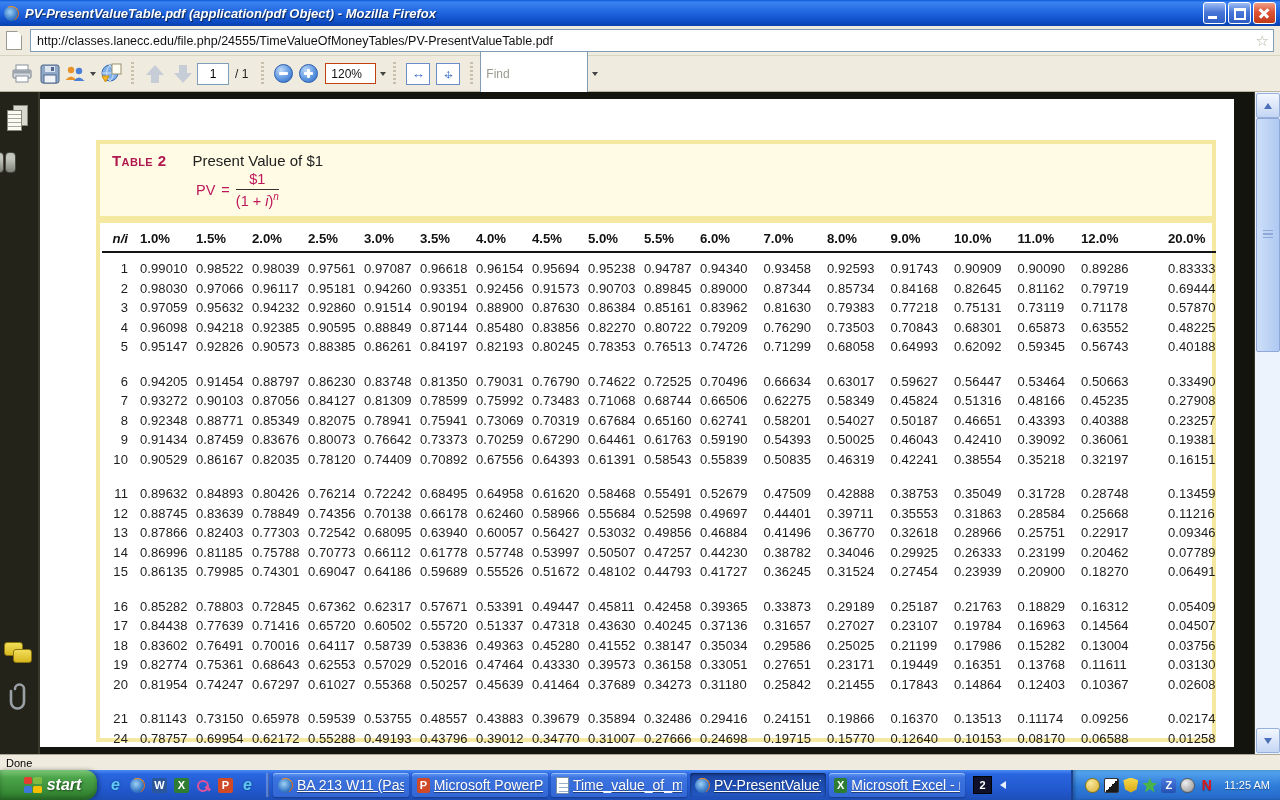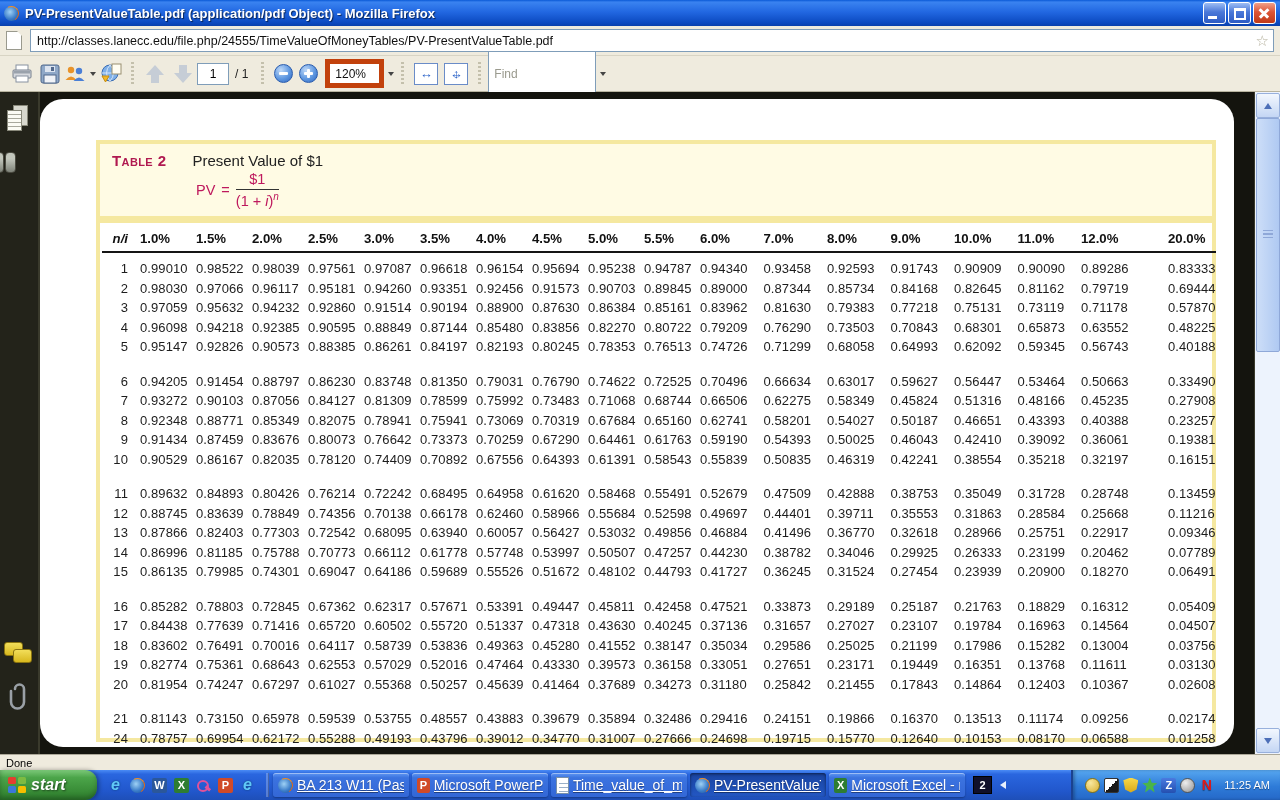--- a/index.html
+++ b/index.html
@@ -4,21 +4,21 @@
 <style>
   html,body{margin:0;padding:0;background:#444;}
   .screen{position:relative;width:1280px;height:800px;overflow:hidden;
     font-family:"Liberation Sans",sans-serif;background:#ECE9D8;}
 
   
   .titlebar{position:absolute;left:0;top:0;width:1280px;height:26px;
     background:linear-gradient(180deg,#0A59D6 0%,#3A83F0 8%,#2268E2 45%,#0B49C0 88%,#0940AC 100%);
     display:flex;align-items:center;padding:0 4px;box-sizing:border-box;}
   .titlebar .title{color:#fff;font-weight:bold;font-size:13px;margin-left:6px;
-    text-shadow:1px 1px 1px rgba(0,0,0,.6);white-space:nowrap;}
+    text-shadow:1px 1px 1px rgba(0,0,0,.6);white-space:nowrap;font-style:italic;}
   .winbtns{margin-left:auto;display:flex;gap:2px;}
   .winbtn{width:21px;height:20px;border-radius:3px;border:1px solid #fff;
     background:linear-gradient(180deg,#9DBDF4,#4A78D8 45%,#2C5BC4);position:relative;}
   .winbtn.close{background:linear-gradient(180deg,#F0A088,#DD5536 45%,#C03A18);}
   .winbtn.min::after{content:"";position:absolute;left:4px;bottom:4px;width:9px;height:3px;background:#fff;}
   .winbtn.restore::after{content:"";position:absolute;left:5px;top:5px;width:8px;height:7px;
     border:2px solid #fff;border-top-width:3px;}
   .winbtn.close::before,.winbtn.close::after{content:"";position:absolute;left:4px;top:9px;width:12px;height:2.6px;background:#fff;}
   .winbtn.close::before{transform:rotate(45deg);}
   .winbtn.close::after{transform:rotate(-45deg);}
@@ -54,21 +54,21 @@
   .navarrow.up .stem{position:absolute;left:7px;top:12px;width:8px;height:8px;background:#C6CDD6;}
   .navarrow.down .head{bottom:2px;border-top:10px solid #C6CDD6;}
   .navarrow.down .stem{position:absolute;left:7px;top:2px;width:8px;height:8px;background:#C6CDD6;}
   .pageinput{width:26px;height:18px;border:1px solid #7F9DB9;font-size:12px;text-align:center;
     font-family:"Liberation Sans",sans-serif;}
   .pagetotal{font-size:12px;color:#222;margin:0 6px 0 6px;}
   .zbtn{width:17px;height:17px;border-radius:50%;border:1px solid #2A5CAE;position:relative;margin:0 3px;
     background:radial-gradient(circle at 35% 30%,#BFD9F8,#5E97E0 55%,#2E66C0);}
   .zbtn::before{content:"";position:absolute;left:4px;right:4px;top:7px;height:2.5px;background:#fff;border-radius:1px;}
   .zbtn.plus::after{content:"";position:absolute;top:4px;bottom:4px;left:7px;width:2.5px;background:#fff;border-radius:1px;}
-  .zoombox{width:44px;height:19px;background:#fff;border:5px solid #c2410c;font-size:12px;color:#111;
+  .zoombox{width:44px;height:19px;background:#fff;border:1px solid #c2410c;font-size:12px;color:#111;
     display:flex;align-items:center;padding-left:5px;margin-left:4px;}
   .fitbtn{width:22px;height:20px;background:#fff;border:1px solid #6A8CC8;color:#2A62C8;position:relative;
     display:flex;align-items:center;justify-content:center;font-size:13px;font-weight:bold;margin:0 3px;}
   .fitbtn.width::before{content:"\2194";}
   .fitbtn.page::before{content:"\2194";position:absolute;}
   .fitbtn.page::after{content:"\2195";position:absolute;}
   .findbox{width:100px;height:19px;background:#fff;border:1px solid #7F9DB9;display:flex;align-items:center;padding:12px 3px;}
   .findbox input{border:none;outline:none;width:100%;font-size:12px;color:#333;font-family:"Liberation Sans",sans-serif;}
   .findbox input::placeholder{color:#9a9a8e;}
 
@@ -81,21 +81,21 @@
   .ic-pages::after{content:"";position:absolute;left:0;top:5px;width:13px;height:19px;border:1px solid #88887A;
     background:repeating-linear-gradient(180deg,#FBFBF4 0 3px,#A8A89C 3px 4px);}
   .ic-binoculars{width:26px;height:22px;position:relative;}
   .ic-binoculars::before,.ic-binoculars::after{content:"";position:absolute;top:0;width:11px;height:21px;border-radius:4px;
     background:linear-gradient(180deg,#C2C6BC 0 30%,#7E8278);border:1px solid #4a4a40;box-sizing:border-box;}
   .ic-binoculars::before{left:0;} .ic-binoculars::after{right:1px;}
   .ic-comments{width:30px;height:26px;position:relative;}
   .ic-comments::before,.ic-comments::after{content:"";position:absolute;width:17px;height:12px;border-radius:3px;
     background:linear-gradient(180deg,#F2DE5A,#D8B81E);border:1px solid #8a7410;}
   .ic-comments::before{left:0;top:2px;} .ic-comments::after{left:9px;top:9px;}
-  .page-surface{position:absolute;left:40px;top:7px;width:1194px;height:648px;background:#FFFFFF;border-radius:23px;}
+  .page-surface{position:absolute;left:40px;top:7px;width:1194px;height:648px;background:#FFFFFF;}
 
   
   .vscroll{position:absolute;right:0;top:0;width:25px;height:662px;background:#EDF3FD;border-left:1px solid #3A3A2C;}
   .scroll-btn{position:absolute;left:1px;width:22px;height:23px;border:1px solid #98B0DC;border-radius:2px;
     background:linear-gradient(180deg,#F2F7FE,#C4D6F4);display:flex;align-items:center;justify-content:center;}
   .scroll-btn.up{top:1px;} .scroll-btn.down{bottom:1px;}
   .tri-up{width:0;height:0;border-left:4px solid transparent;border-right:4px solid transparent;border-bottom:6px solid #4D6FB8;}
   .tri-down{width:0;height:0;border-left:4px solid transparent;border-right:4px solid transparent;border-top:6px solid #4D6FB8;}
   .scroll-thumb{position:absolute;left:1px;top:26px;width:22px;height:232px;border:1px solid #8FA8D8;border-radius:2px;
     background:linear-gradient(90deg,#CDDEF8,#AFC9F2);}
@@ -130,21 +130,21 @@
   
   .statusbar{position:absolute;left:0;top:754px;width:1280px;height:16px;background:#EFEBDE;
     border-top:1px solid #ACA899;font-size:11px;color:#000;display:flex;align-items:center;padding-left:6px;box-sizing:border-box;}
 
   
   .taskbar{position:absolute;left:0;top:770px;width:1280px;height:30px;
     background:linear-gradient(180deg,#4A8BF5 0%,#2A66DF 14%,#2157CC 70%,#1E4FB8 100%);
     display:flex;align-items:center;}
   .startbtn{height:30px;width:97px;border-radius:0 12px 12px 0;display:flex;align-items:center;gap:5px;padding-left:8px;
     background:linear-gradient(180deg,#7CC979 0%,#4CA54A 25%,#3D923B 60%,#2E7E2D 100%);
-    box-shadow:inset 0 -3px 5px rgba(0,0,0,.25),2px 0 4px rgba(0,0,0,.35);box-sizing:border-box;flex:none;}
+    box-shadow:inset 0 -3px 5px rgba(0,0,0,.25),2px 0 4px rgba(0,0,0,.35);box-sizing:border-box;flex:none;justify-content:center;}
   .startbtn .lbl{color:#fff;font-weight:bold;font-style:italic;font-size:16px;text-shadow:1px 1px 2px rgba(0,0,0,.5);}
   .flag{width:18px;height:16px;display:grid;grid-template-columns:1fr 1fr;grid-template-rows:1fr 1fr;gap:1.5px;flex:none;}
   .flag i{border-radius:1.5px;display:block;}
   .flag i:nth-child(1){background:#E33E30;} .flag i:nth-child(2){background:#7DBB42;}
   .flag i:nth-child(3){background:#3B78DA;} .flag i:nth-child(4){background:#F6BE00;}
   .quicklaunch{display:flex;align-items:center;gap:5px;padding:0 8px 0 10px;flex:none;}
   .ql{width:17px;height:17px;display:flex;align-items:center;justify-content:center;font-size:12px;font-weight:bold;color:#fff;}
   .ic-sq{border-radius:2px;width:15px;height:15px;display:flex;align-items:center;justify-content:center;
     font-size:11px;font-weight:bold;color:#fff;}
   .ic-word{background:#2B579A;} .ic-excel{background:#2E7D32;} .ic-powerpoint{background:#D04A28;}
@@ -668,21 +668,21 @@
                 <td class="">0.85282</td>
                 <td class="">0.78803</td>
                 <td class="">0.72845</td>
                 <td class="">0.67362</td>
                 <td class="">0.62317</td>
                 <td class="">0.57671</td>
                 <td class="">0.53391</td>
                 <td class="">0.49447</td>
                 <td class="">0.45811</td>
                 <td class="">0.42458</td>
-                <td class="">0.47521</td>
+                <td class="">0.39365</td>
                 <td class="">0.33873</td>
                 <td class="">0.29189</td>
                 <td class="">0.25187</td>
                 <td class="">0.21763</td>
                 <td class="">0.18829</td>
                 <td class="">0.16312</td>
                 <td class="">0.05409</td>
               </tr>
               <tr>
                 <td class="ncol">17</td>

